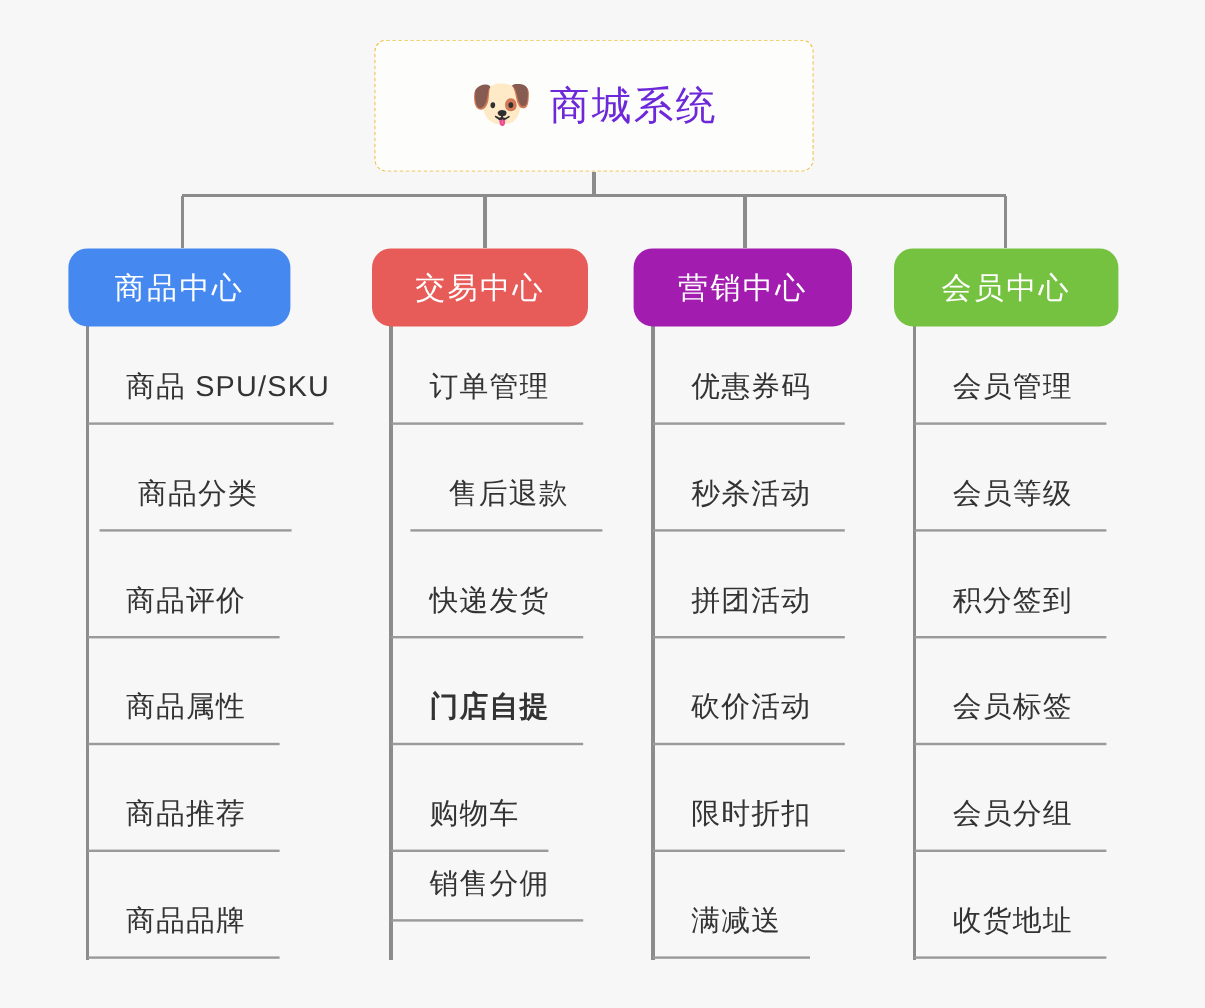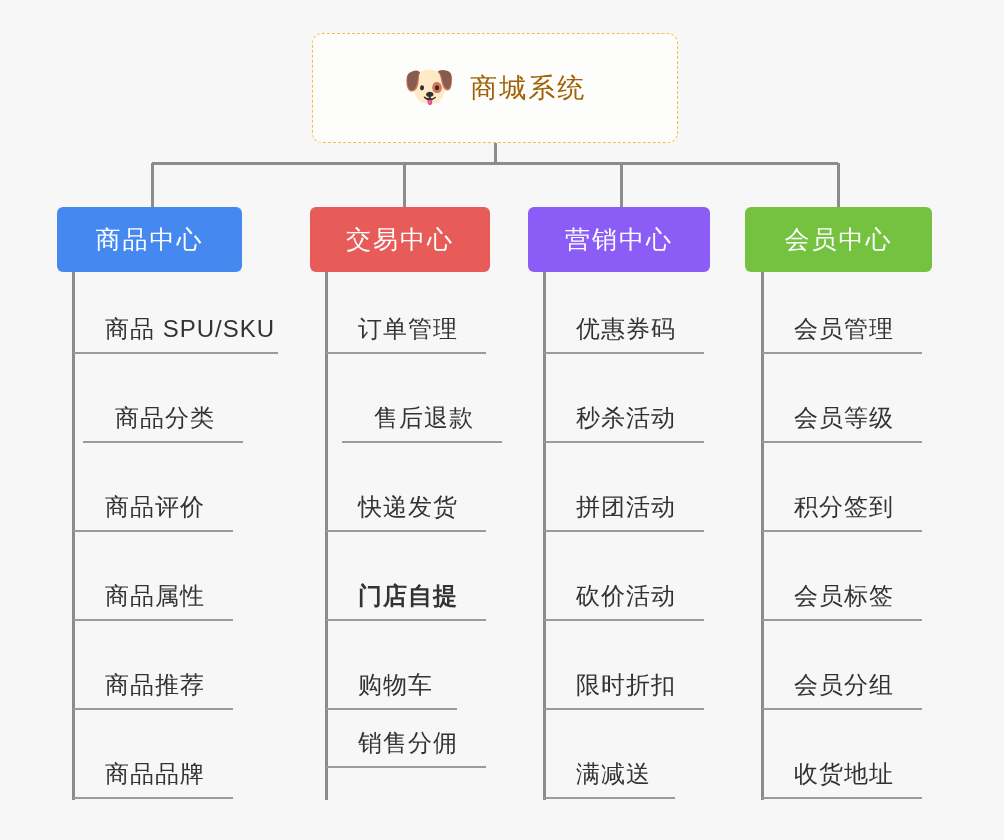--- a/index.html
+++ b/index.html
@@ -43,50 +43,50 @@
     justify-content: center;
     gap: 14px;
   }
   .root-emoji {
     font-size: 42px;
     line-height: 1;
     display: block;
     margin-top: -2px;
   }
   .root-title {
-    font-size: 27px;
-    color: #a16207;
+    font-size: 33px;
+    color: #6d28d9;
     letter-spacing: 2px;
     white-space: nowrap;
   }
 
   
   .branch-head {
     position: absolute;
     top: 207px;
     height: 65px;
-    border-radius: 6px;
+    border-radius: 16px;
     display: flex;
     align-items: center;
     justify-content: center;
     color: #ffffff;
     font-size: 25px;
     letter-spacing: 2px;
     white-space: nowrap;
   }
 
   
   .leaf-col {
     position: absolute;
   }
   .leaf-item {
     position: absolute;
     height: 44px;
     display: flex;
-    align-items: center;
+    align-items: flex-start;
     padding-left: 32px;
     padding-bottom: 3px;
     border-bottom: 2px solid #9a9a9a;
     white-space: nowrap;
   }
   .leaf-label {
     font-size: 24px;
     color: #333333;
     line-height: 1.1;
     letter-spacing: 1px;
@@ -155,21 +155,21 @@
         <div class="leaf-item" style="left: 326px; top: 577px; width: 160px; border-bottom-color: rgb(154, 154, 154); font-weight: bold;">
           <span class="leaf-label">门店自提</span>
         </div>
         <div class="leaf-item" style="left: 326px; top: 666px; width: 131px; border-bottom-color: rgb(154, 154, 154);">
           <span class="leaf-label">购物车</span>
         </div>
         <div class="leaf-item" style="left: 326px; top: 724px; width: 160px; border-bottom-color: rgb(154, 154, 154);">
           <span class="leaf-label">销售分佣</span>
         </div>
       </div>
-      <div class="branch-head" style="left: 528px; width: 182px; background: #8b5cf6;">
+      <div class="branch-head" style="left: 528px; width: 182px; background: #a21caf;">
         <span>营销中心</span>
       </div>
       <div class="leaf-col">
         <div class="leaf-item" style="left: 544px; top: 310px; width: 160px; border-bottom-color: rgb(154, 154, 154);">
           <span class="leaf-label">优惠券码</span>
         </div>
         <div class="leaf-item" style="left: 544px; top: 399px; width: 160px; border-bottom-color: rgb(154, 154, 154);">
           <span class="leaf-label">秒杀活动</span>
         </div>
         <div class="leaf-item" style="left: 544px; top: 488px; width: 160px; border-bottom-color: rgb(154, 154, 154);">

